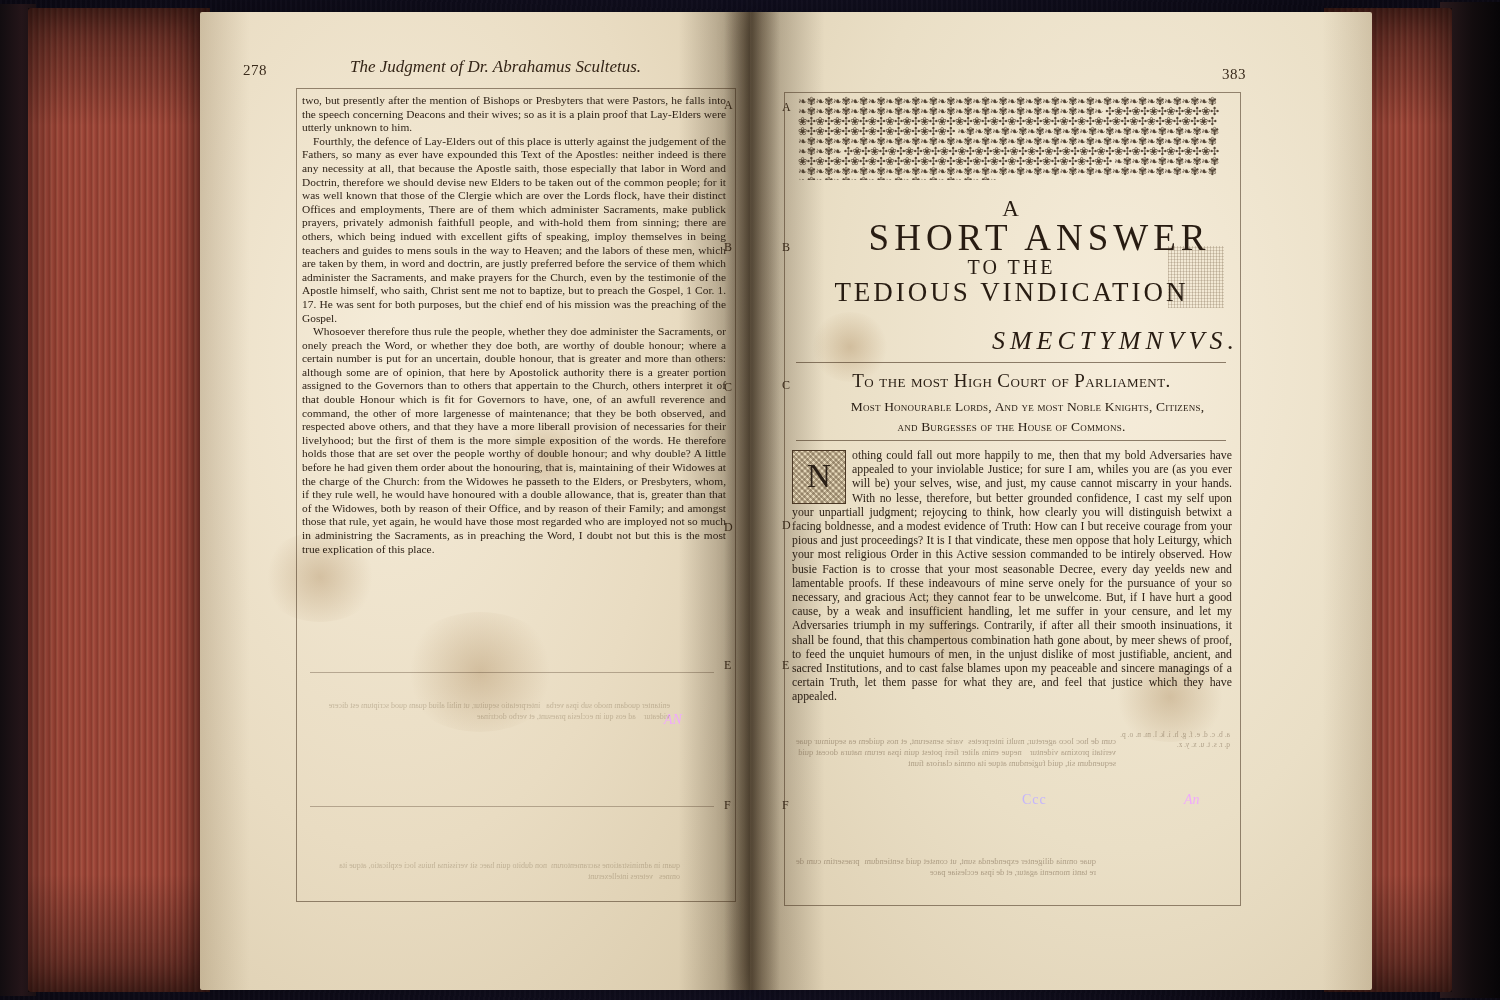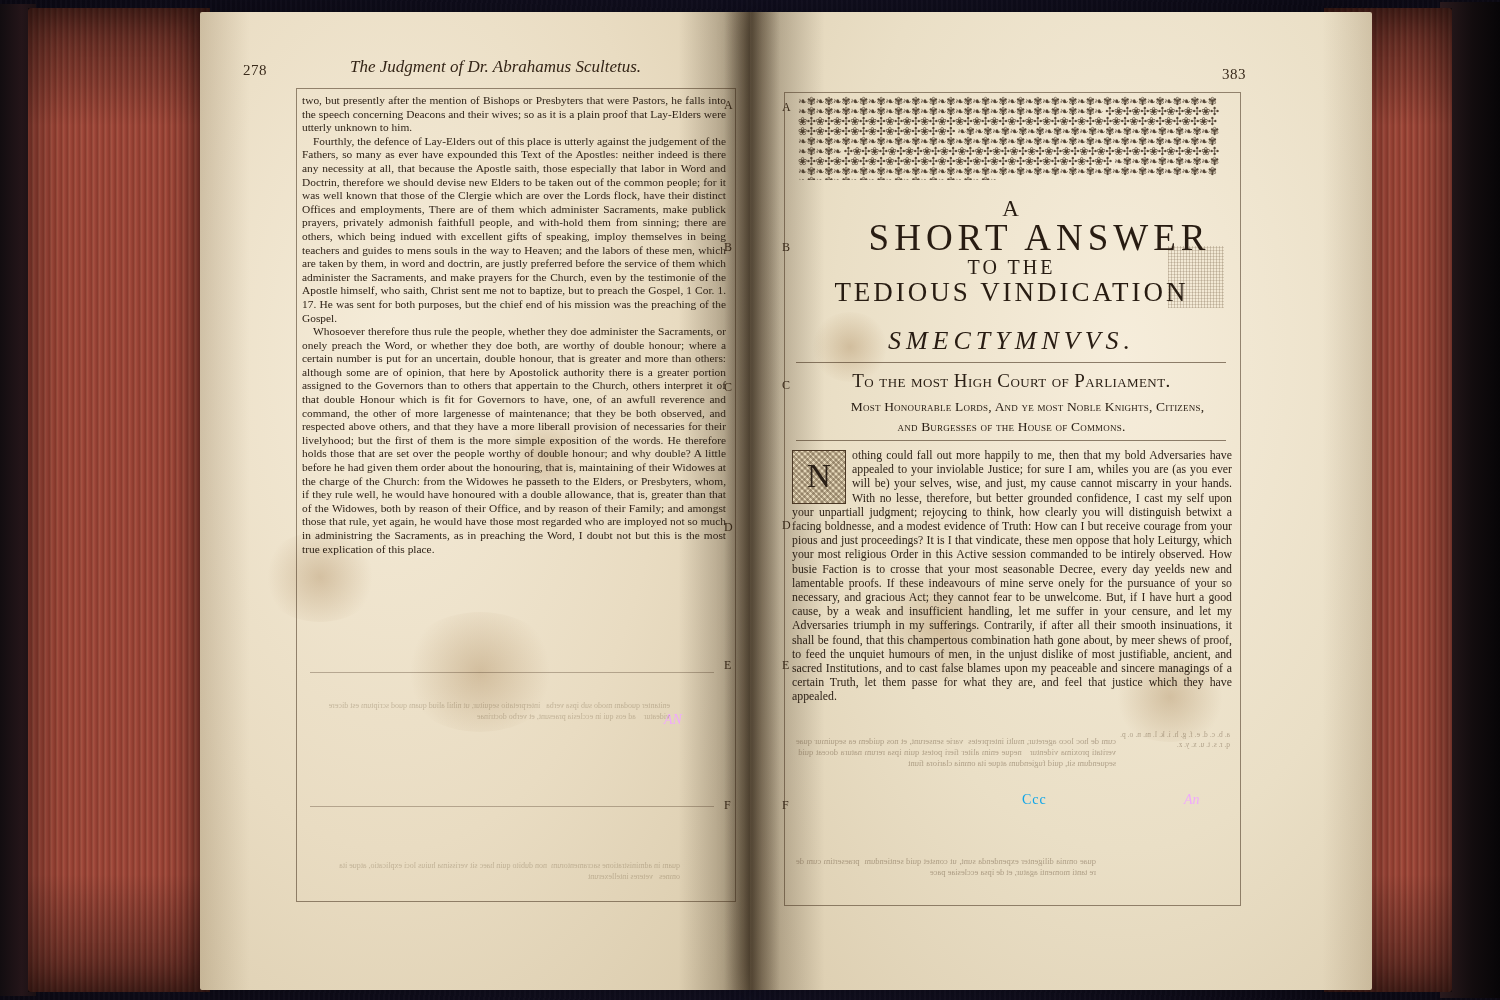--- a/index.html
+++ b/index.html
@@ -159,21 +159,21 @@
   
   .catchword {
     position: absolute;
     font-size: 14px;
     font-style: italic;
     color: #f0abfc;
   }
   .signature {
     position: absolute;
     font-size: 14px;
-    color: #0ea5e9;
+    color: #c4b5fd;
     letter-spacing: 1px;
   }
 
   
   .ornament {
     position: absolute;
     left: 798px; top: 96px;
     width: 424px; height: 84px;
     font-size: 11px;
     line-height: 10px;
@@ -330,21 +330,21 @@
       ✣❀✣❀✣❀✣❀✣❀✣❀✣❀✣❀✣❀✣❀✣❀✣❀✣❀✣❀✣❀✣❀✣❀✣❀✣❀✣❀✣❀✣❀✣❀✣❀✣❀✣❀✣❀✣❀✣❀✣❀✣❀✣❀✣❀✣❀✣❀✣❀✣❀✣❀✣❀✣
       ❧✾❧✾❧✾❧✾❧✾❧✾❧✾❧✾❧✾❧✾❧✾❧✾❧✾❧✾❧✾❧✾❧✾❧✾❧✾❧✾❧✾❧✾❧✾❧✾❧✾❧✾❧✾❧✾❧✾❧✾❧✾❧✾❧✾❧✾❧✾❧✾❧✾❧✾❧✾❧✾❧✾❧
     </div>
 
     <div class="bleed-block"></div>
 
     <div class="title-main t-a" style="left:784px; top:196px; width:455px;">A</div>
     <div class="title-main t-short" style="left:784px; top:216px; width:455px;margin-left:28px;">SHORT ANSWER</div>
     <div class="title-main t-to" style="left:784px; top:256px; width:455px;">TO THE</div>
     <div class="title-main t-ted" style="left:784px; top:277px; width:455px;">TEDIOUS VINDICATION</div>
-    <div class="title-main t-smec" style="left:784px; top:326px; width:455px;">SMECTYMNVVS.</div>
+    <div class="title-main t-smec" style="left:784px; top:326px; width:455px;text-align:right;">SMECTYMNVVS.</div>
 
     <div class="rule" style="left:796px; top:362px; width:430px;"></div>
 
     <div class="dedic d1 sc" style="left:784px; top:370px; width:455px;">To the most High Court of Parliament.</div>
     <div class="dedic d2 sc" style="left:784px; top:399px; width:455px;margin-left:16px;">Most Honourable Lords, And ye most Noble Knights, Citizens,</div>
     <div class="dedic d3 sc" style="left:784px; top:419px; width:455px;">and Burgesses of the House of Commons.</div>
 
     <div class="rule" style="left:796px; top:440px; width:430px;"></div>
 
     <div class="body-col" style="left:792px; top:448px; width:440px; font-size:11.8px; line-height:14.2px;">

